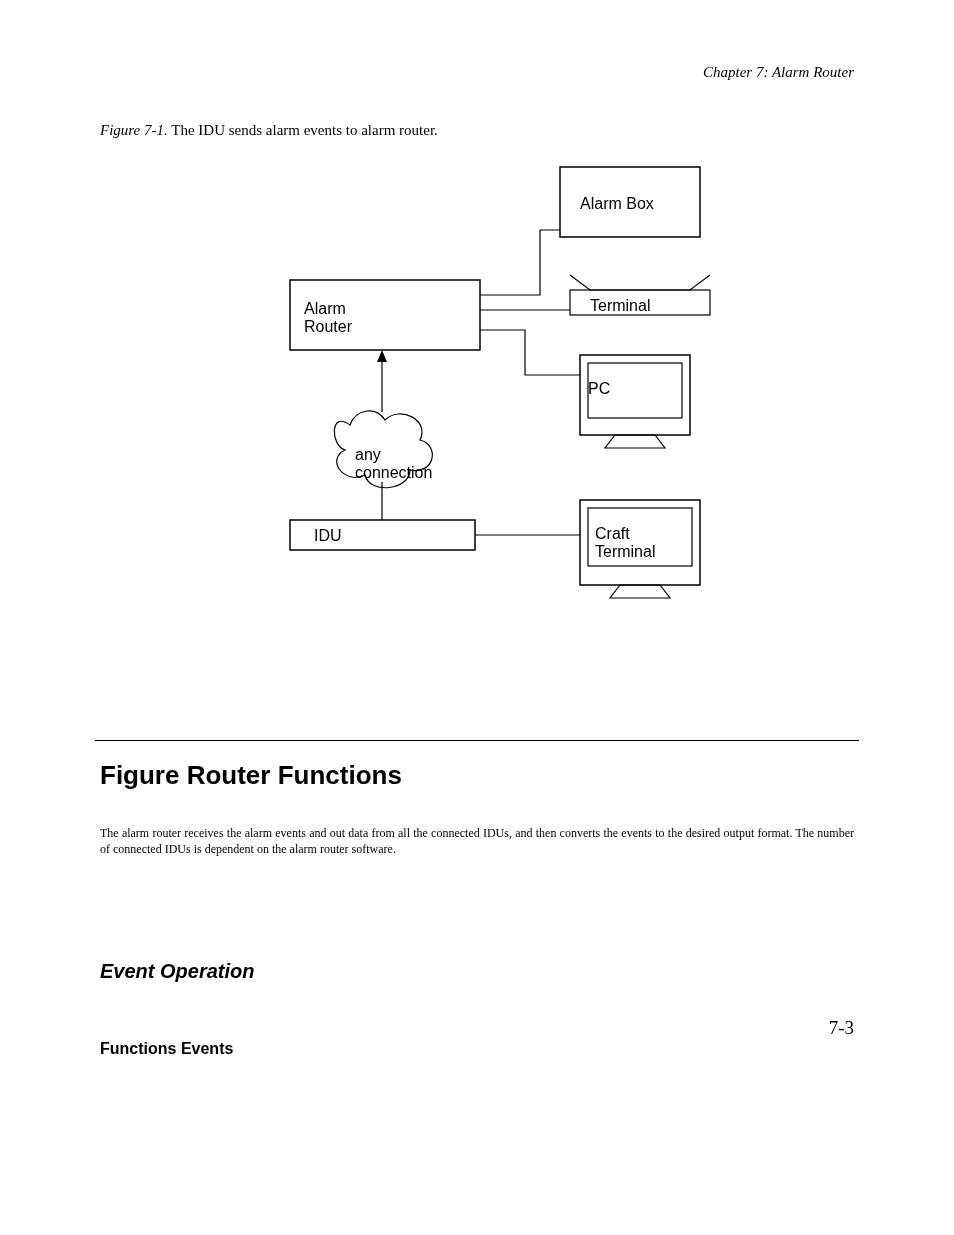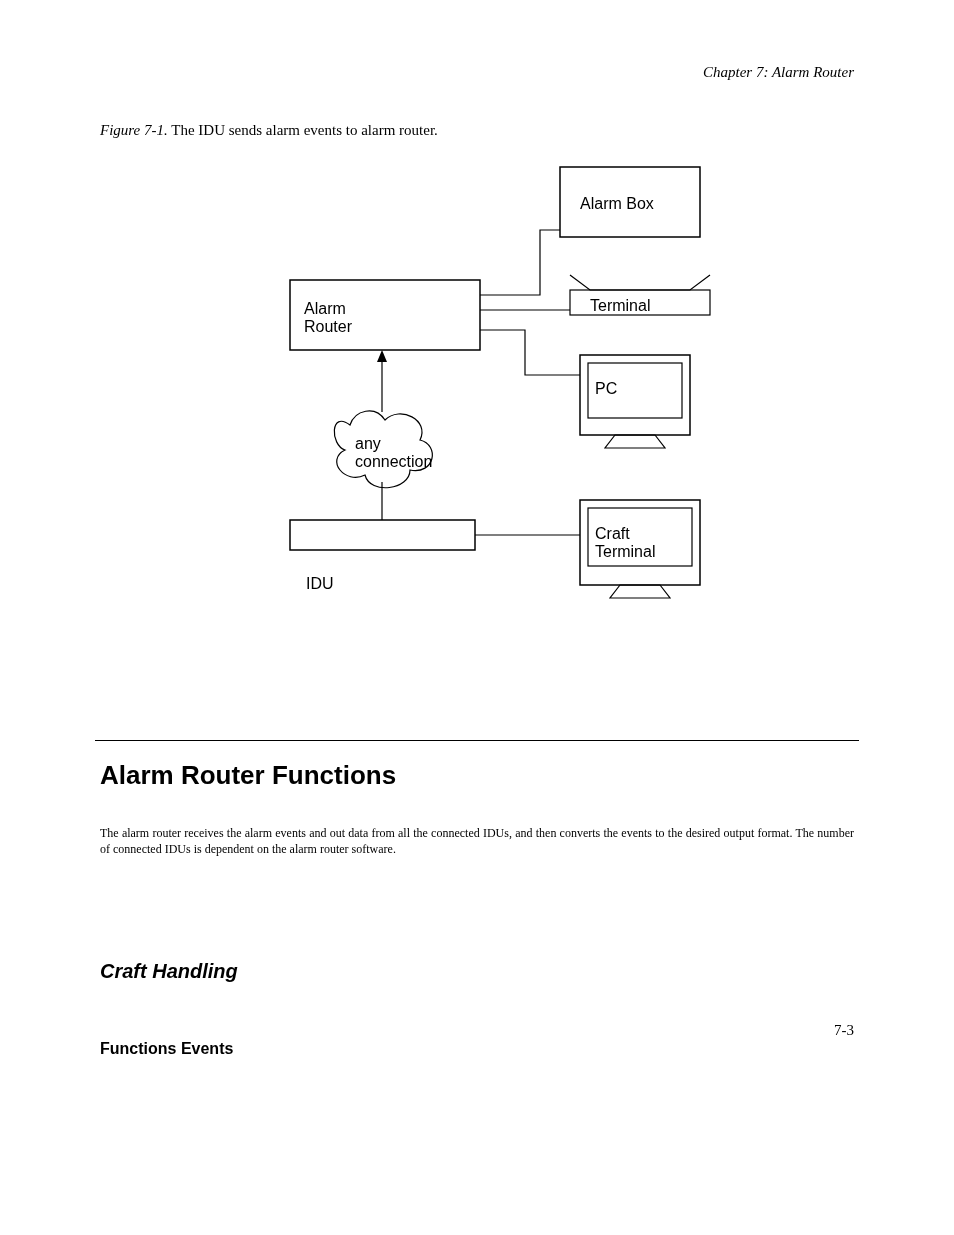--- a/index.html
+++ b/index.html
@@ -92,21 +92,21 @@
     position: absolute;
     bottom: 52px;
     left: 100px;
     font-style: italic;
     font-size: 15px;
   }
   .footer-page {
     position: absolute;
     bottom: 52px;
     right: 100px;
-    font-size: 15px;
+    font-size: 19px;
     margin-left: 16px;
   }
 </style>
 </head>
 <body>
 
 <div class="page">
 
   <div class="header-right">Chapter 7: Alarm Router</div>
 
@@ -161,35 +161,35 @@
       </g>
 
       <line x1="205" y1="385" x2="310" y2="385" stroke="#000" stroke-width="1.2"></line>
     </svg>
 
     
     <div class="diagram-label" style="left:34px; top:150px; white-space:pre-line;">Alarm
 Router</div>
     <div class="diagram-label" style="left:310px; top:45px;">Alarm Box</div>
     <div class="diagram-label" style="left:320px; top:147px;">Terminal</div>
-    <div class="diagram-label" style="left:325px; top:230px;">PC</div>
-    <div class="diagram-label" style="left:85px; top:285px; white-space:pre-line;">any
+    <div class="diagram-label" style="left:318px; top:230px;">PC</div>
+    <div class="diagram-label" style="left:85px; top:296px; white-space:pre-line;">any
 connection</div>
-    <div class="diagram-label" style="left:36px; top:377px;margin-top:48px;">IDU</div>
+    <div class="diagram-label" style="left:44px; top:377px;">IDU</div>
     <div class="diagram-label" style="left:325px; top:375px; white-space:pre-line;">Craft
 Terminal</div>
   </div>
 
   <div class="section-rule" style="top:740px;"></div>
 
-  <div class="section-head h-major" style="top:760px;">Alarm Router Functions</div>
+  <div class="section-head h-major" style="top:760px;">Figure Router Functions</div>
 
   <div class="body" style="top:825px;">The alarm router receives the alarm events and out data from all the connected IDUs, and then converts the events to the desired output format. The number of connected IDUs is dependent on the alarm router software.</div>
 
-  <div class="h-sub-italic" style="top:960px;">Craft Handling</div>
+  <div class="h-sub-italic" style="top:960px;">Event Operation</div>
 
   <div class="h-sub3" style="top:1040px;">Functions Events</div>
 
   <div class="section-rule" style="top:1115px;"></div>
 
   <div class="footer-page">7-3</div>
 
 </div>
 
 </body></html>

